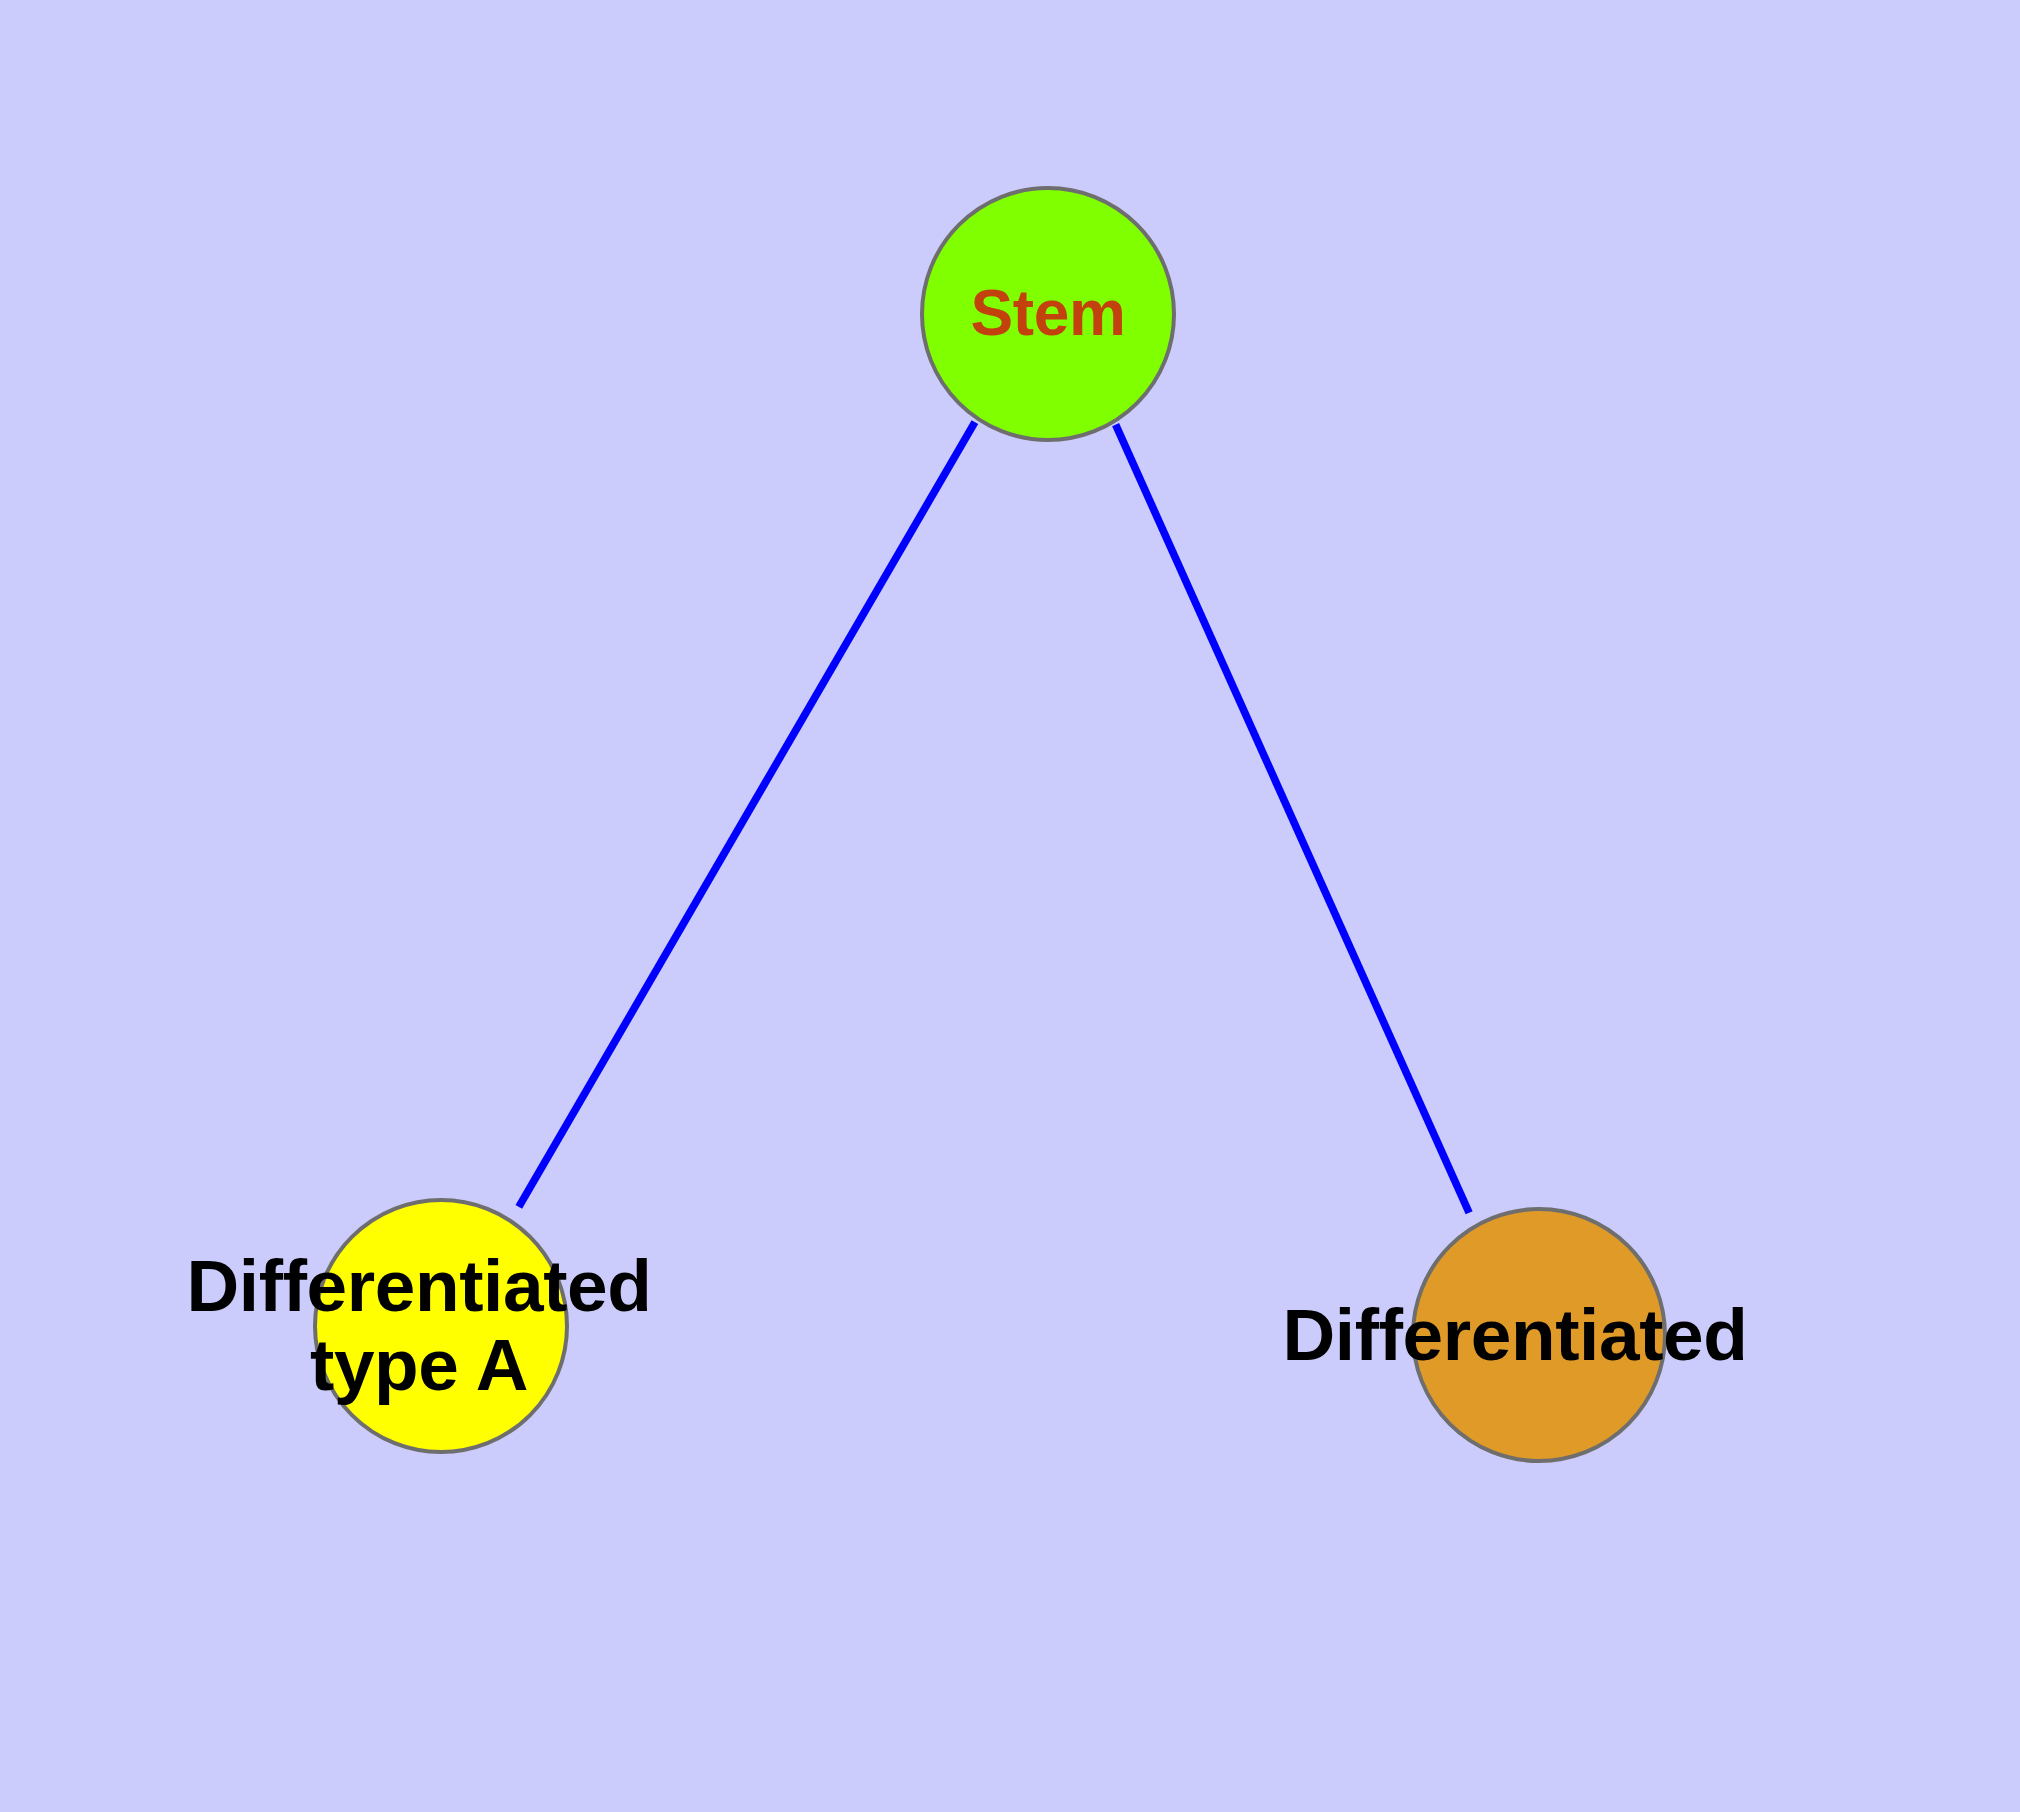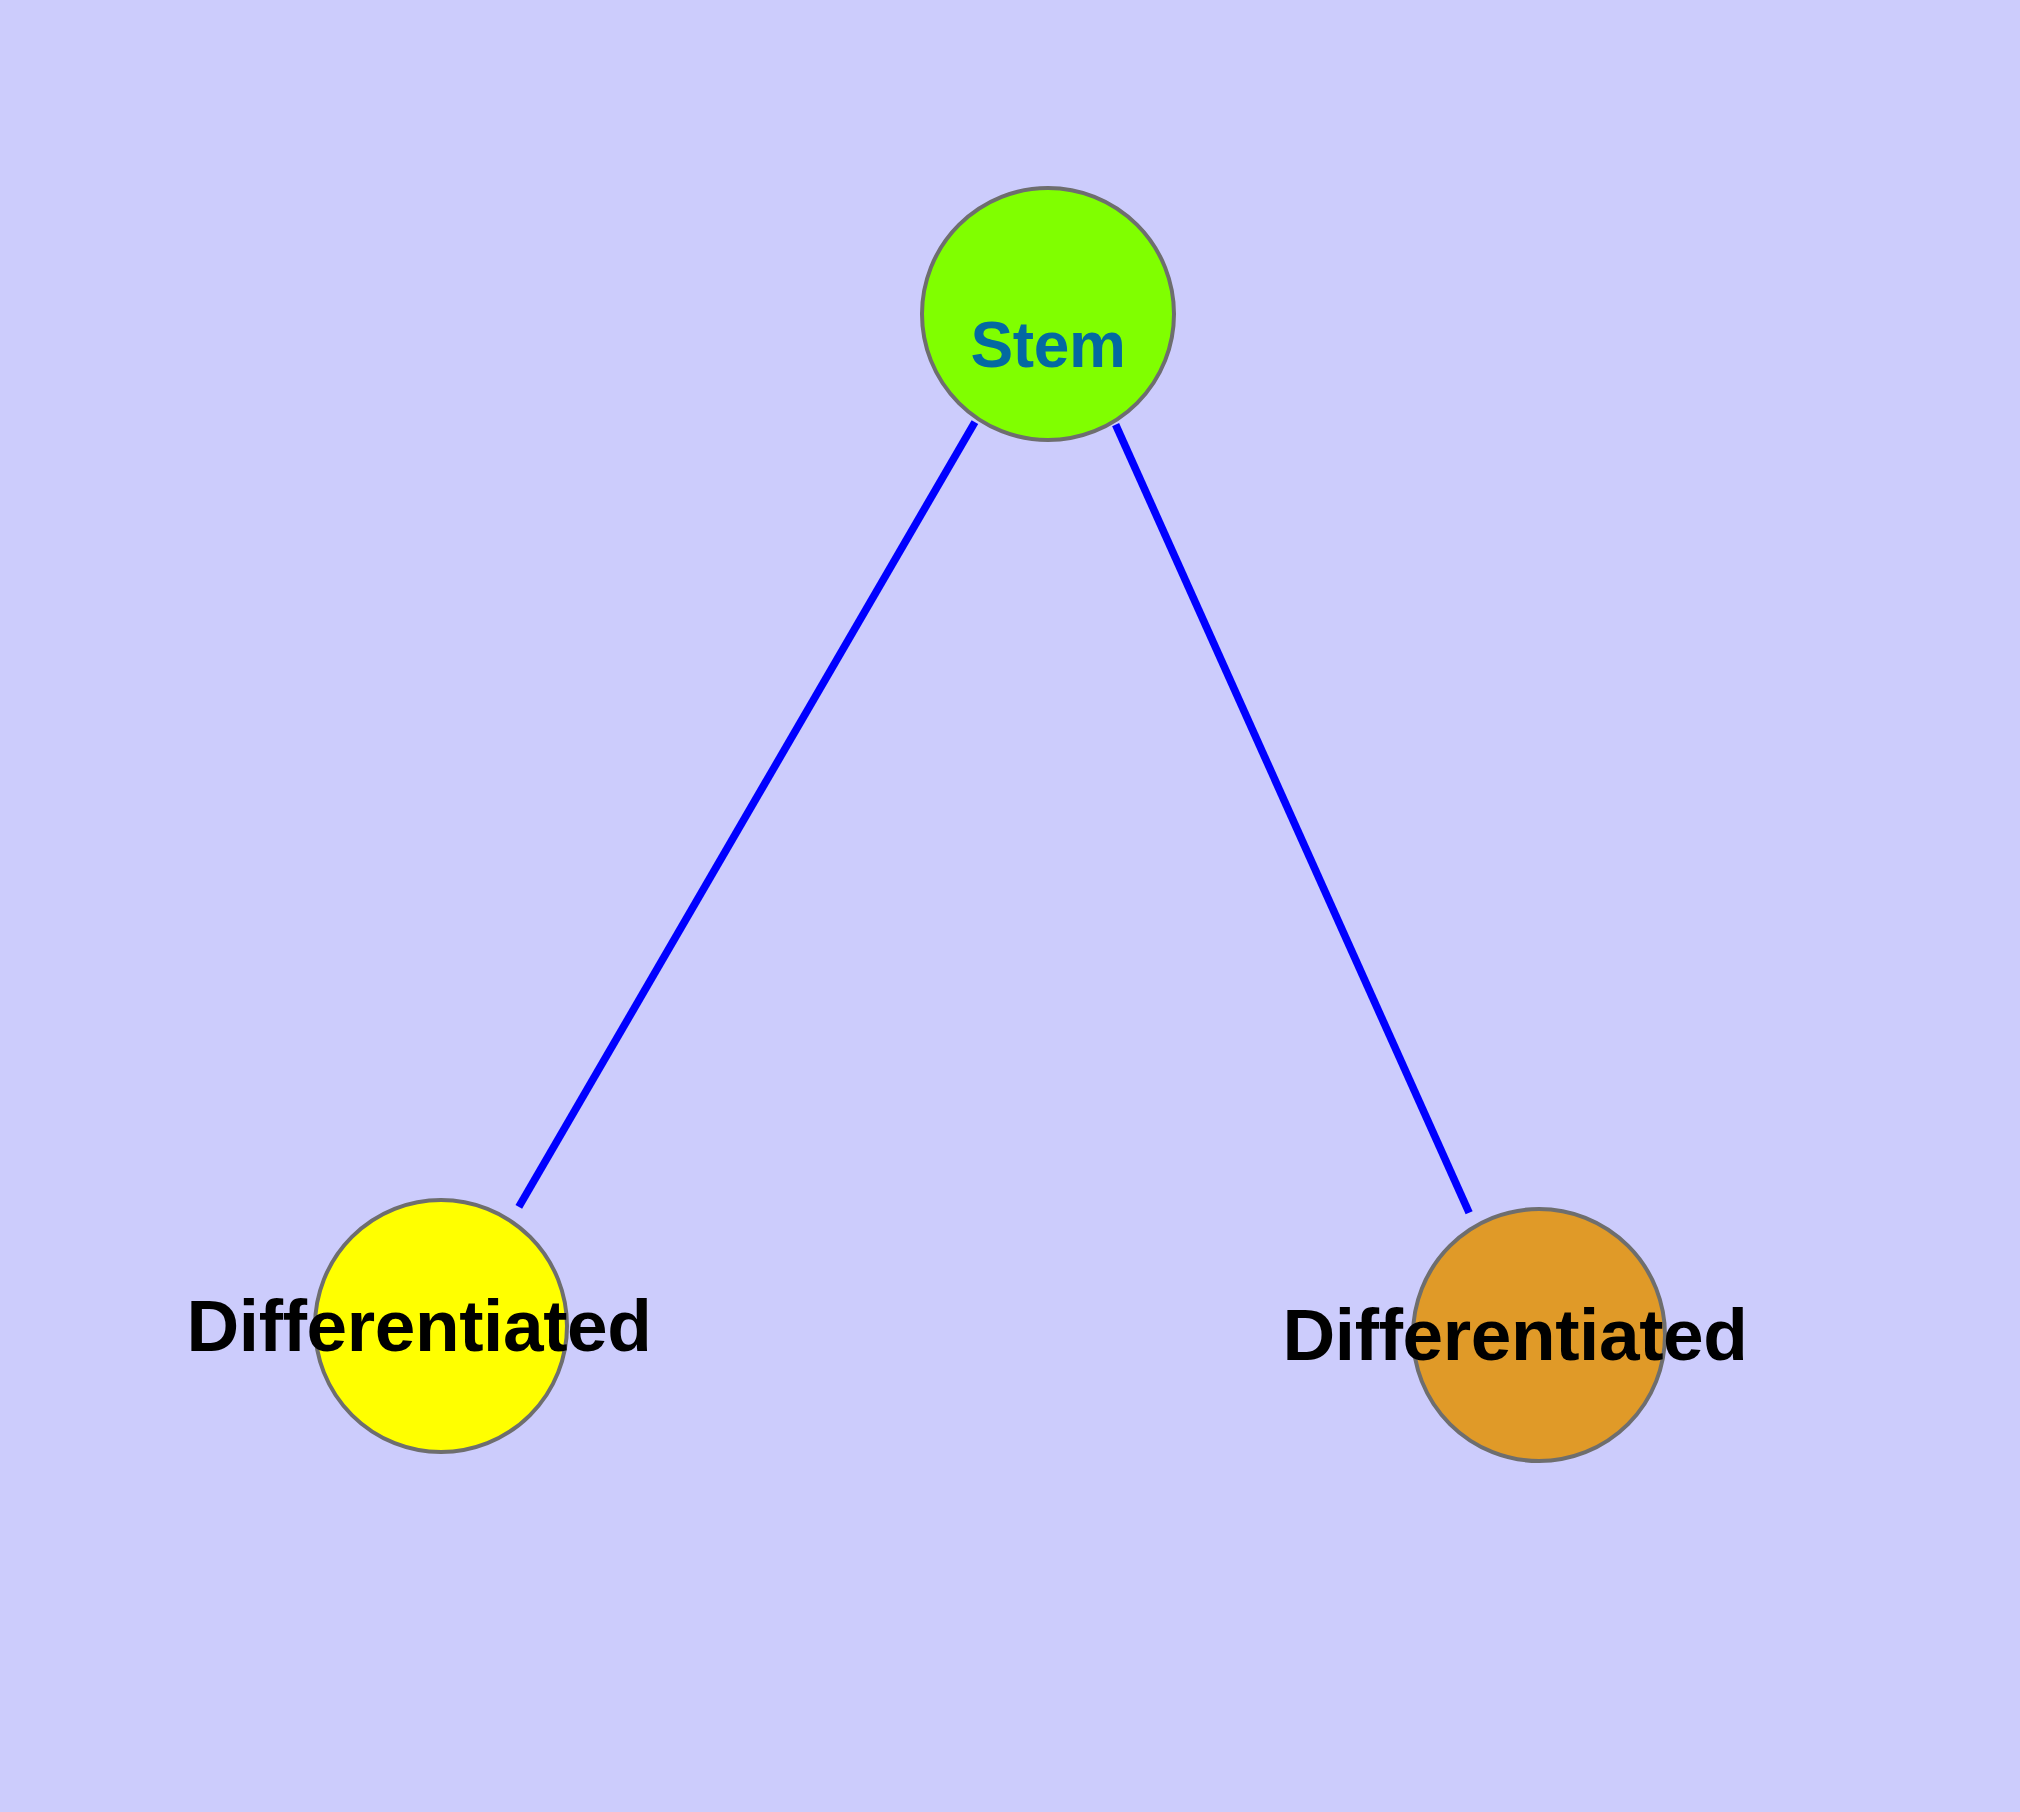--- a/index.html
+++ b/index.html
@@ -93,29 +93,30 @@
 
   <div id="bg" style="background: rgb(204, 204, 252);"></div>
 
   <svg id="graph-svg" viewBox="0 0 2384 2138" preserveAspectRatio="none" aria-hidden="true" style="width: 2021px; height: 1812px;">
     <line id="edge-stem-type-a" x1="1150" y1="498" x2="612" y2="1424" stroke="#0000FF" stroke-width="9" stroke-linecap="butt"></line>
     <line id="edge-stem-type-b" x1="1316" y1="501" x2="1733" y2="1431" stroke="#0000FF" stroke-width="9" stroke-linecap="butt"></line>
   </svg>
 
   <div class="node-group" id="node-stem" style="left: 1048px; top: 314px;">
     <div class="node-circle" style="width: 256px; height: 256px; background: rgb(128, 255, 0); border-color: rgb(110, 110, 110);"></div>
-    <div class="node-label" style="color: #0369a1; margin-top: 32px;">
+    <div class="node-label" style="color: #c2410c;">
       <span class="lbl-line">Stem</span>
     </div>
   </div>
 
   <div class="node-group" id="node-type-a" style="left: 441px; top: 1326px;">
     <div class="node-circle" style="width: 256px; height: 256px; background: rgb(255, 255, 0); border-color: rgb(110, 110, 110);"></div>
     <div class="node-label" style="color: rgb(0, 0, 0);">
       <span class="lbl-line">Differentiated</span>
+      <span class="lbl-line">type A</span>
     </div>
   </div>
 
   <div class="node-group" id="node-type-b" style="left: 1539px; top: 1335px;">
     <div class="node-circle" style="width: 256px; height: 256px; background: rgb(224, 154, 40); border-color: rgb(110, 110, 110);"></div>
     <div class="node-label" style="color: rgb(0, 0, 0);">
       <span class="lbl-line">Differentiated</span>
     </div>
   </div>
 

